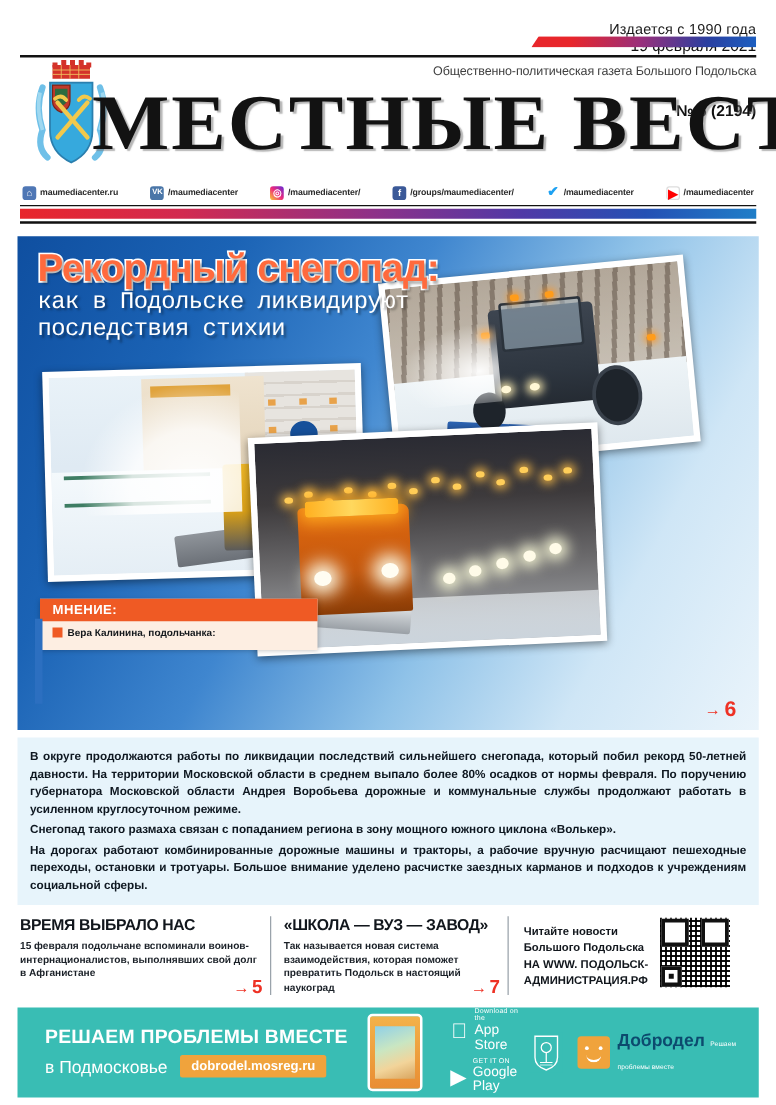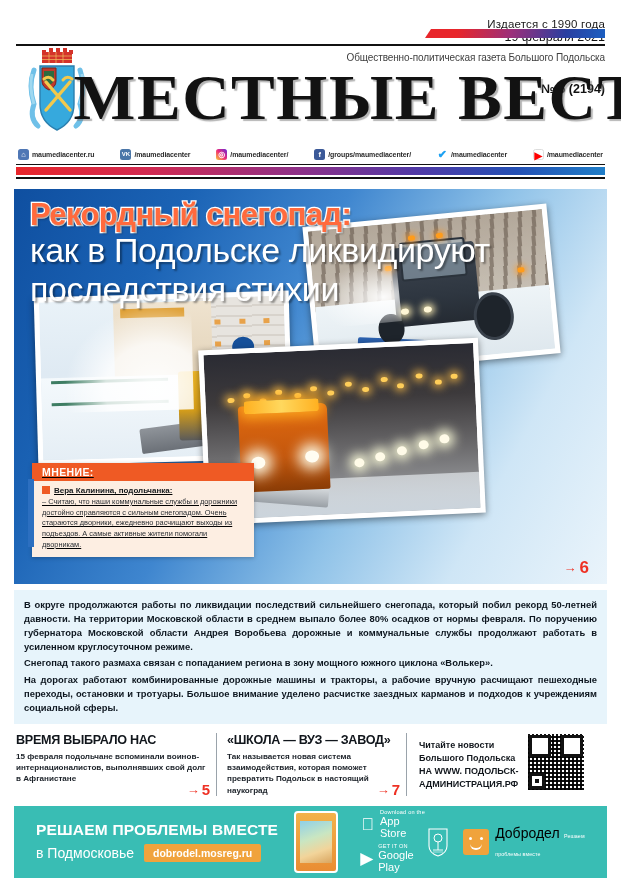--- a/index.html
+++ b/index.html
@@ -188,27 +188,28 @@
     font-weight: bold;
     color: #ff6a3d;
     letter-spacing: -0.6px;
     line-height: 1.05;
     -webkit-text-stroke: 2.6px #ffffff;
     paint-order: stroke fill;
     text-shadow: 2px 2px 2px rgba(0,0,0,0.30);
     white-space: nowrap;
   }
   .ht-line2, .ht-line3 {
-    font-size: 34px;
+    font-size: 19px;
     font-weight: normal;
     color: #ffffff;
     letter-spacing: -0.4px;
     line-height: 1.14;
     text-shadow: 2px 2px 2px rgba(0,0,0,0.38);
     white-space: nowrap;
+    font-family: Liberation Mono, monospace;
   }
 
   
   .photo {
     position: absolute;
     background: #fff;
     padding: 5px;
     box-shadow: 0 2px 7px rgba(0,0,0,0.45);
     overflow: hidden;
   }
@@ -372,26 +373,25 @@
   }
   .snow-ridge {
     position:absolute; left:0; bottom:0; width:100%; height:22%;
     background: linear-gradient(180deg,rgba(235,240,244,0.65),rgba(205,214,222,0.95));
   }
 
   
   .opinion {
     position: absolute;
     left: 18px;
-    top: 274px;
+    top: 290px;
     width: 222px;
     z-index: 7;
     background: #fdeee2;
     box-shadow: 0 1px 4px rgba(0,0,0,0.25);
-    text-decoration: underline;
   }
   .op-head {
     background: #ef5a24;
     color: #fff;
     font-size: 10.5px;
     font-weight: bold;
     letter-spacing: 0.4px;
     padding: 3px 8px 3px 10px;
   }
   .op-body { padding: 5px 8px 7px 10px; }
@@ -573,21 +573,21 @@
   }
   .dobro-ico::before {
     content:""; position:absolute; left:6px; top:8px; width:3px;height:3px;
     border-radius:50%; background:#fff;
     box-shadow: 11px 0 0 #fff;
   }
   .dobro-ico::after {
     content:""; position:absolute; left:7px; top:14px; width:12px; height:5px;
     border-bottom:2px solid #fff; border-radius:0 0 10px 10px;
   }
-  .dobro-name { font-size: 14px; font-weight: normal; color:#000000; line-height:1; }
+  .dobro-name { font-size: 14px; font-weight: bold; color:#0c4a6e; line-height:1; }
   .dobro-sub { font-size: 5.3px; color:#fff; letter-spacing:0.1px; margin-top:2px; }
 
 </style>
 </head>
 <body>
 
 <div class="page">
 
   <div class="masthead">
 
@@ -782,21 +782,20 @@
     </div>
 
     <div class="opinion">
       <div class="op-sidebar"></div>
       <div class="op-head">МНЕНИЕ:</div>
       <div class="op-body">
         <div class="op-name">
           <span class="op-sq"></span>
           <span>Вера Калинина, подольчанка:</span>
         </div>
-        <div class="op-text">– Считаю, что наши коммунальные службы и дорожники достойно справляются с сильным снегопадом. Очень стараются дворники, ежедневно расчищают выходы из подъездов. А самые активные жители помогали дворникам.</div>
       </div>
     </div>
 
     <div class="page-ref-hero">
       <span class="arrow">→</span>
       <span>6</span>
     </div>
   </div>
 
   <div class="lead">

